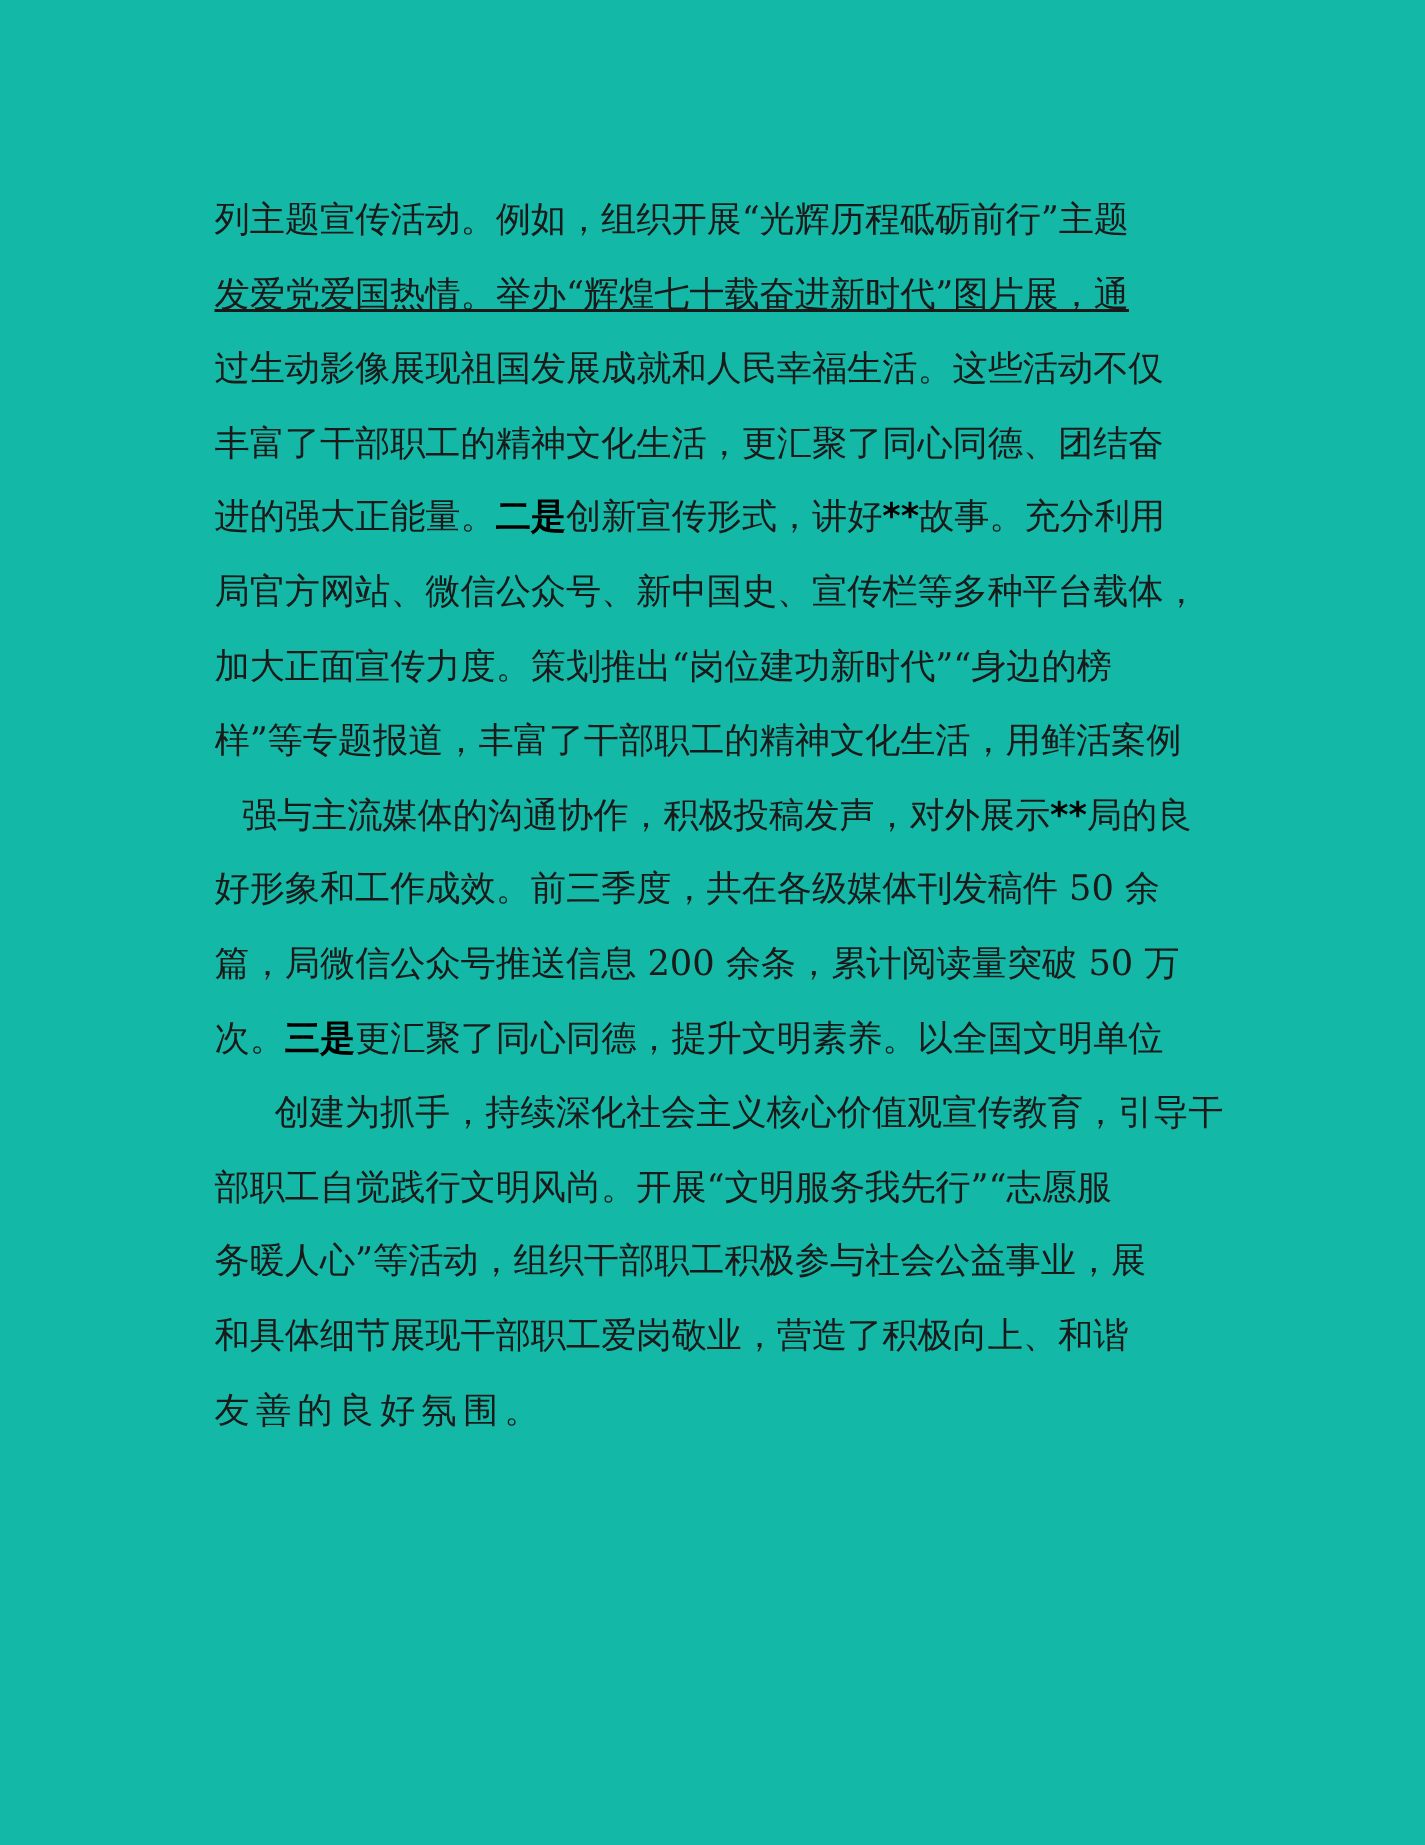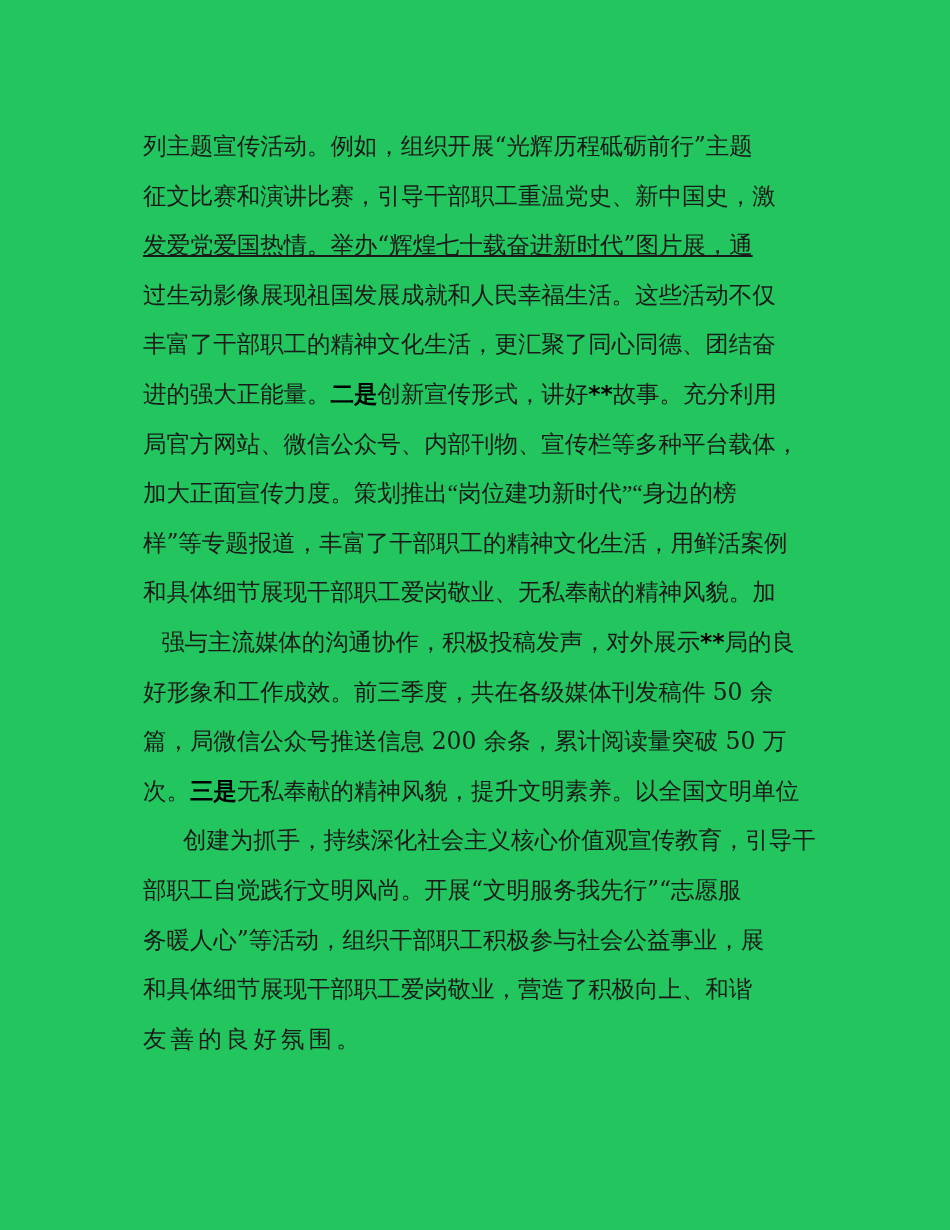--- a/index.html
+++ b/index.html
@@ -12,21 +12,21 @@
       height: 1230px;
       position: relative;
       overflow: hidden;
     }
     .page {
       position: absolute;
       left: 0;
       top: 0;
       width: 950px;
       height: 1230px;
-      background: #22c55e;
+      background: #14b8a6;
     }
     .body-text {
       position: absolute;
       left: 143px;
       top: 122px;
       width: 670px;
       font-family: "DejaVu Serif", "Liberation Serif", serif;
       font-size: 23.5px;
       line-height: 49.6px;
       color: #1a1a1a;
@@ -44,32 +44,30 @@
       color: #000000;
       margin-top: 16px;
     }
   </style>
 </head>
 <body>
 
 <div class="page">
   <div class="body-text" id="body-text">
       <span class="line" style="letter-spacing: -0.07px;"><span class="seg">列主题宣传活动。例如，组织开展“光辉历程砥砺前行”主题</span></span>
-      <span class="line" style="letter-spacing: -0.07px;"><span class="seg">征文比赛和演讲比赛，引导干部职工重温党史、新中国史，激</span></span>
       <span class="line" style="letter-spacing: -0.07px; text-decoration: underline;"><span class="seg">发爱党爱国热情。举办“辉煌七十载奋进新时代”图片展，通</span></span>
       <span class="line" style="letter-spacing: -0.07px;"><span class="seg">过生动影像展现祖国发展成就和人民幸福生活。这些活动不仅</span></span>
       <span class="line" style="letter-spacing: -0.07px;"><span class="seg">丰富了干部职工的精神文化生活，更汇聚了同心同德、团结奋</span></span>
       <span class="line" style="letter-spacing: -0.07px;"><span class="seg">进的强大正能量。</span><span class="seg bold">二是</span><span class="seg">创新宣传形式，讲好</span><span class="seg bold">**</span><span class="seg">故事。充分利用</span></span>
-      <span class="line" style="letter-spacing: -0.07px;"><span class="seg">局官方网站、微信公众号、内部刊物、宣传栏等多种平台载体，</span></span>
-      <span class="line" style="letter-spacing: -0.07px; font-family: Liberation Serif, serif;"><span class="seg">加大正面宣传力度。策划推出“岗位建功新时代”“身边的榜</span></span>
+      <span class="line" style="letter-spacing: -0.07px;"><span class="seg">局官方网站、微信公众号、新中国史、宣传栏等多种平台载体，</span></span>
+      <span class="line" style="letter-spacing: -0.07px;"><span class="seg">加大正面宣传力度。策划推出“岗位建功新时代”“身边的榜</span></span>
       <span class="line" style="letter-spacing: -0.07px;"><span class="seg">样”等专题报道，丰富了干部职工的精神文化生活，用鲜活案例</span></span>
-      <span class="line" style="letter-spacing: -0.07px;"><span class="seg">和具体细节展现干部职工爱岗敬业、无私奉献的精神风貌。加</span></span>
       <span class="line" style="letter-spacing: -0.07px; text-align: center;"><span class="seg">强与主流媒体的沟通协作，积极投稿发声，对外展示</span><span class="seg bold">**</span><span class="seg">局的良</span></span>
       <span class="line" style="letter-spacing: -0.07px;"><span class="seg">好形象和工作成效。前三季度，共在各级媒体刊发稿件 50 余</span></span>
       <span class="line" style="letter-spacing: -0.06px;"><span class="seg">篇，局微信公众号推送信息 200 余条，累计阅读量突破 50 万</span></span>
-      <span class="line" style="letter-spacing: -0.07px;"><span class="seg">次。</span><span class="seg bold">三是</span><span class="seg">无私奉献的精神风貌，提升文明素养。以全国文明单位</span></span>
+      <span class="line" style="letter-spacing: -0.07px;"><span class="seg">次。</span><span class="seg bold">三是</span><span class="seg">更汇聚了同心同德，提升文明素养。以全国文明单位</span></span>
       <span class="line" style="letter-spacing: -0.07px; margin-left: 40px;"><span class="seg">创建为抓手，持续深化社会主义核心价值观宣传教育，引导干</span></span>
       <span class="line" style="letter-spacing: -0.07px;"><span class="seg">部职工自觉践行文明风尚。开展“文明服务我先行”“志愿服</span></span>
       <span class="line" style="letter-spacing: -0.07px;"><span class="seg">务暖人心”等活动，组织干部职工积极参与社会公益事业，展</span></span>
       <span class="line" style="letter-spacing: -0.07px;"><span class="seg">和具体细节展现干部职工爱岗敬业，营造了积极向上、和谐</span></span>
       <span class="line"><span class="seg">友善的良好氛围。</span></span>
     </div>
 </div>
 
 </body></html>

